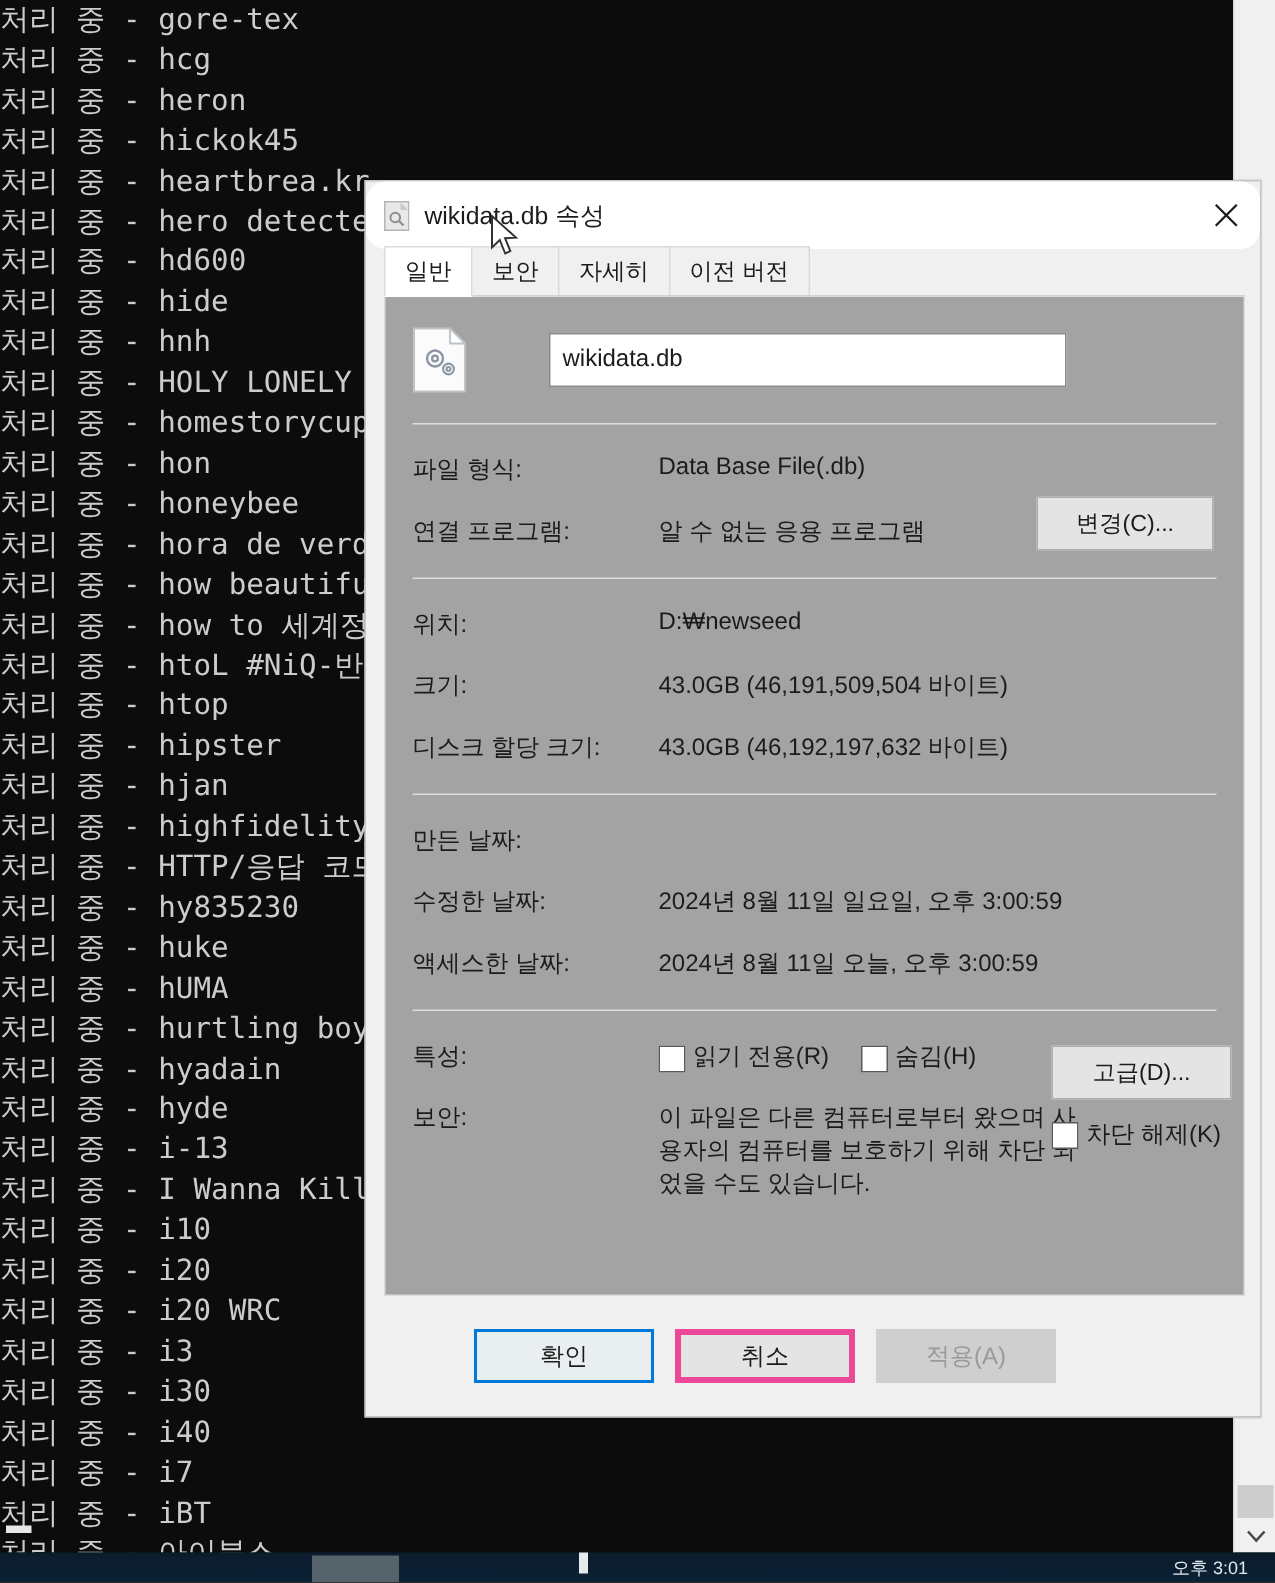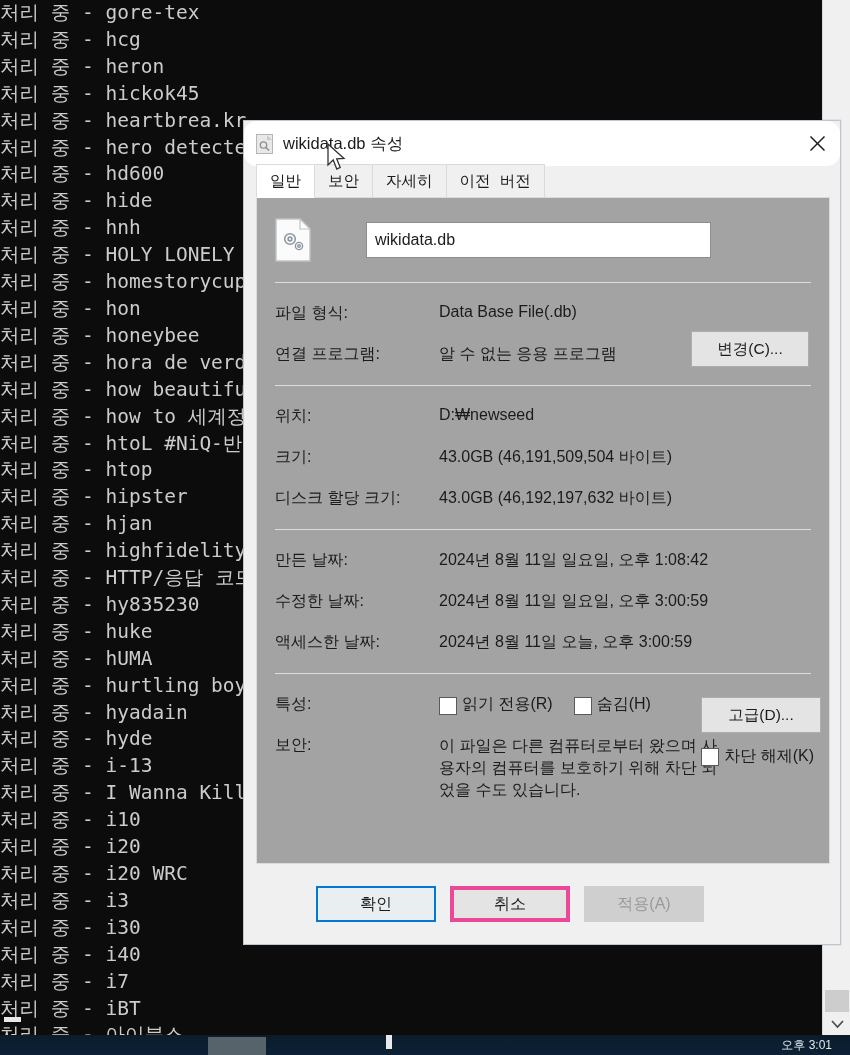--- a/index.html
+++ b/index.html
@@ -135,21 +135,20 @@
   .tab {
     height: 29px;
     padding: 16px 13px;
     display: flex; align-items: center;
     font-size: 15.5px;
     color: #1b1b1b;
     background: #f0f0f0;
     border: 1px solid #dadada;
     border-bottom: none;
     margin-right: -1px;
-    font-family: Liberation Mono, monospace;
   }
   .tab.active {
     background: #ffffff;
     border-color: #dcdcdc;
     border-bottom: 1px solid #ffffff;
     height: 31px;
     margin-bottom: -1px;
     position: relative;
     z-index: 3;
   }
@@ -449,21 +448,20 @@
           <div class="lbl">디스크 할당 크기:</div>
           <div class="val">43.0GB (46,192,197,632 바이트)</div>
         </div>
       </div>
 
       <div class="sep"></div>
 
       <div class="field-block">
         <div class="row">
           <div class="lbl">만든 날짜:</div>
-          <div class="val">2024년 8월 11일 일요일, 오후 1:08:42</div>
         </div>
         <div class="row">
           <div class="lbl">수정한 날짜:</div>
           <div class="val">2024년 8월 11일 일요일, 오후 3:00:59</div>
         </div>
         <div class="row">
           <div class="lbl">액세스한 날짜:</div>
           <div class="val">2024년 8월 11일 오늘, 오후 3:00:59</div>
         </div>
       </div>

